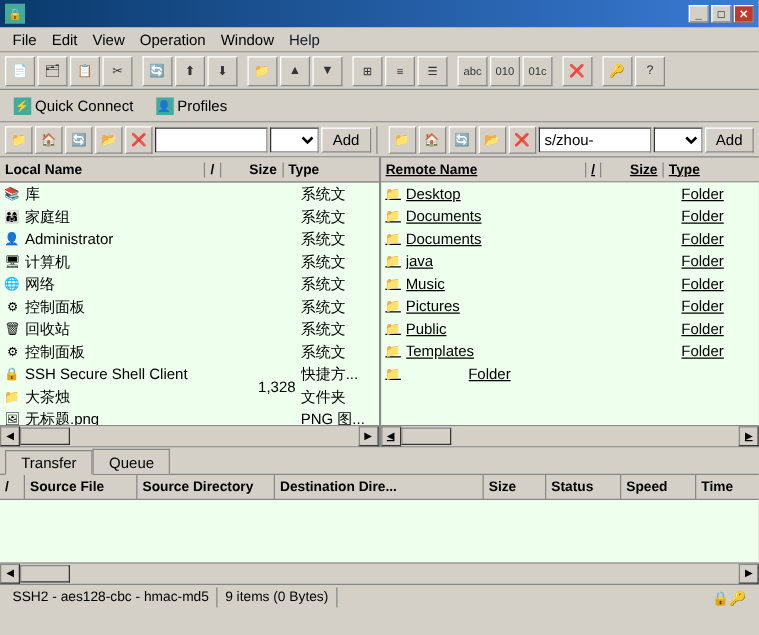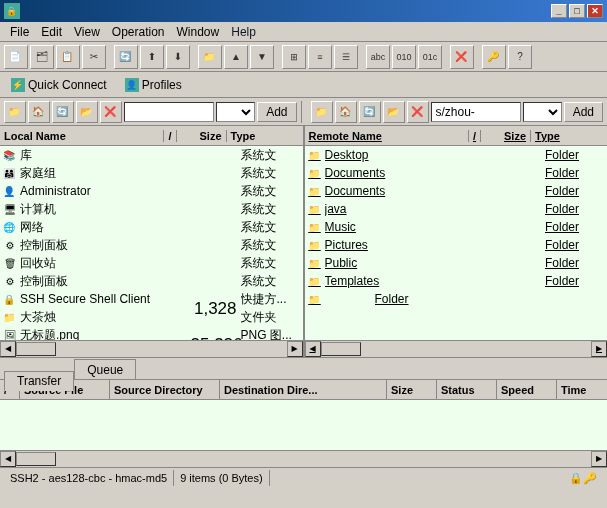--- a/index.html
+++ b/index.html
@@ -141,21 +141,21 @@
       display: flex;
       align-items: center;
       height: 18px;
       padding: 0 2px;
       cursor: pointer;
       border-bottom: none;
     }
 
     .file-icon { width: 16px; height: 16px; margin-right: 2px; flex-shrink: 0; display: flex; align-items: center; justify-content: center; font-size: 10px; }
     .file-cell-name { flex: 1; overflow: hidden; text-overflow: ellipsis; white-space: nowrap; font-size: 12px; }
-    .file-cell-size { width: 50px; text-align: right; padding-right: 4px; font-size: 17px; margin-top: 19px; }
+    .file-cell-size { width: 50px; text-align: right; padding-right: 4px; font-size: 12px; margin-top: 19px; }
     .file-cell-type { width: 60px; font-size: 12px; overflow: hidden; text-overflow: ellipsis; white-space: nowrap; }
 
     
     .transfer-area {
       flex-shrink: 0;
       border-top: 2px solid #888;
     }
     .transfer-tabs {
       background: #d4d0c8;
       height: 22px;
@@ -165,21 +165,21 @@
       border-bottom: 1px solid #888;
     }
     .transfer-tab {
       height: 20px; padding: 0 12px;
       border: 1px solid #888; border-bottom: none;
       background: #d4d0c8; cursor: pointer; font-size: 12px;
       display: flex; align-items: center;
     }
     .transfer-tab.active {
       background: #d4d0c8; border-bottom: 1px solid #d4d0c8;
-      z-index: 1; position: relative; top: 12px;
+      z-index: 1; position: relative; top: 1px;
     }
     .transfer-header {
       background: #d4d0c8;
       display: flex;
       border-bottom: 1px solid #888;
       height: 20px;
       align-items: center;
     }
     .th-cell {
       font-size: 11px; font-weight: bold;

